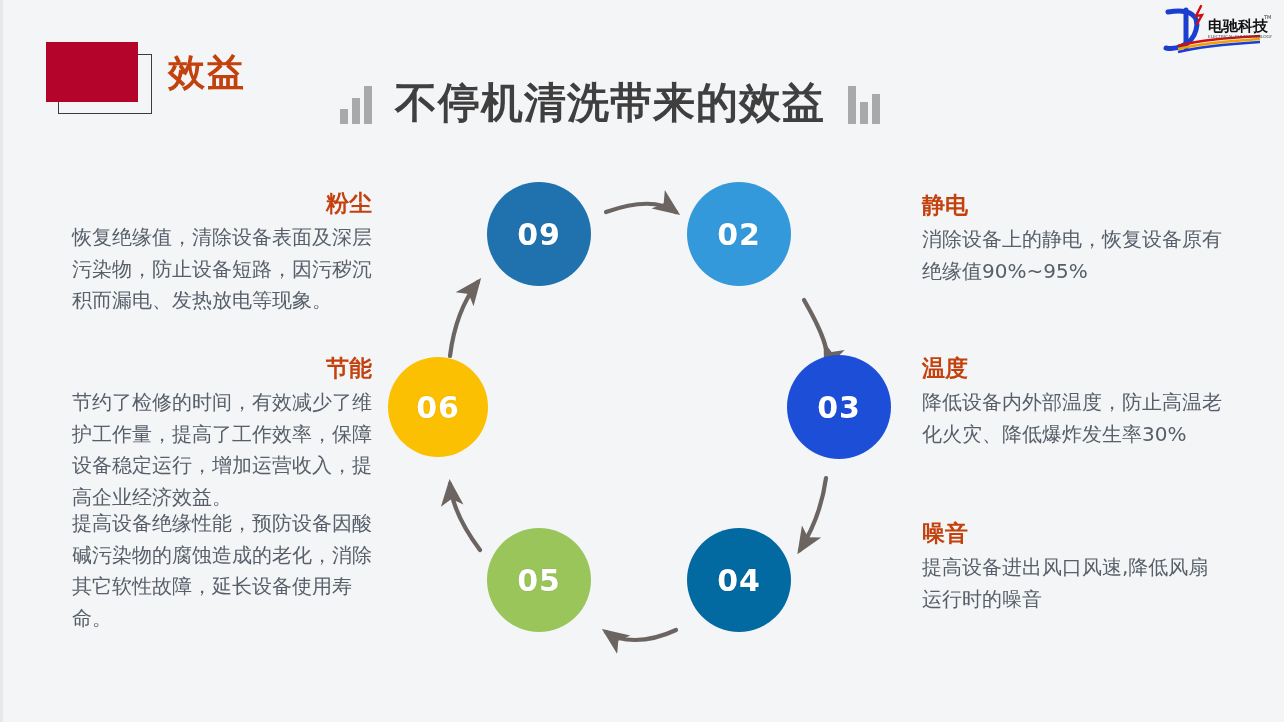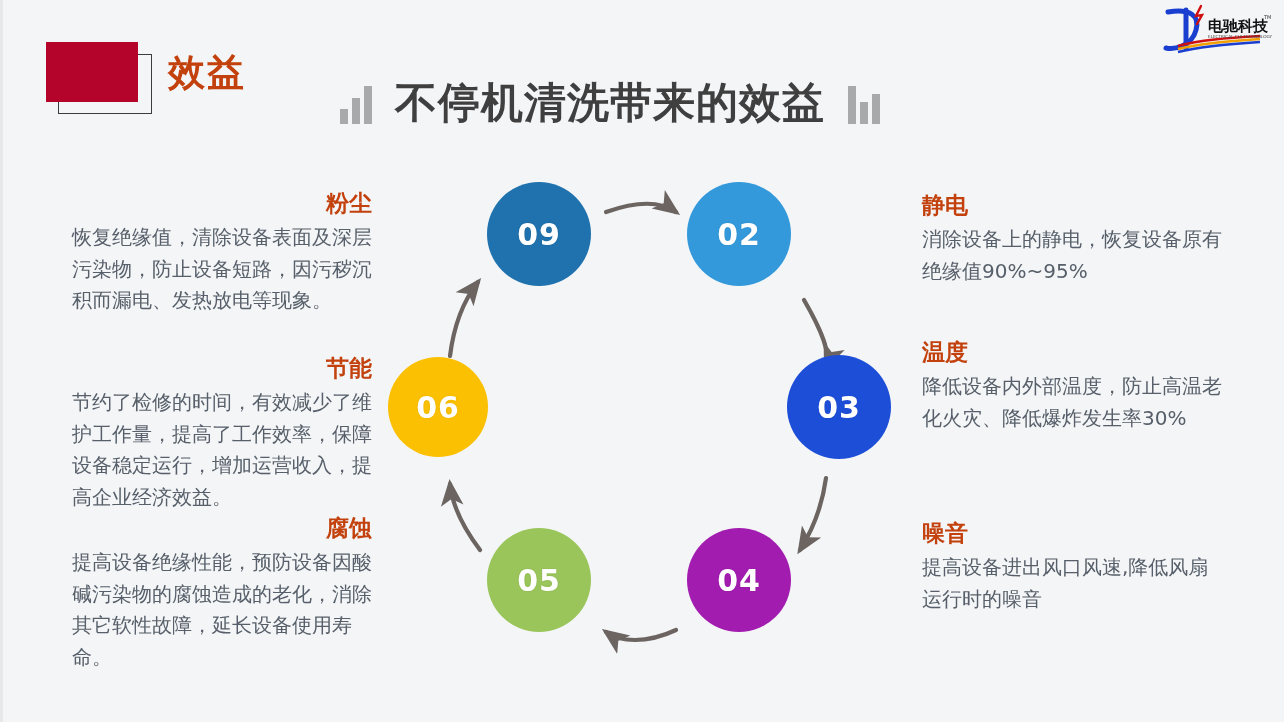--- a/index.html
+++ b/index.html
@@ -57,21 +57,21 @@
      font-family:"DejaVu Sans","Liberation Sans",sans-serif;}
   .block p{margin:0;font-size:20px;line-height:1.58;color:#57606a;
      font-family:"DejaVu Sans","Liberation Sans",sans-serif;}
   .block.left{text-align:left;}
   .block.left h3{text-align:right;}
 
   .b-dust{left:72px;top:183px;}
   .b-energy{left:72px;top:348px;}
   .b-corrosion{left:72px;top:508px;}
   .b-static{left:922px;top:185px;}
-  .b-temp{left:922px;top:332px;}
+  .b-temp{left:922px;top:348px;}
   .b-noise{left:922px;top:513px;}
 </style>
 </head>
 <body>
 
 <div class="slide">
 
   <div class="edge-rule"></div>
 
   <div class="badge-wrap">
@@ -121,37 +121,36 @@
         <path d="M456 318 C452 348, 440 374, 430 390"></path>
         <path d="M306 470 C276 484, 250 482, 236 472"></path>
         <path d="M110 390 C92 366, 82 344, 80 324"></path>
         <path d="M80 196 C84 164, 94 140, 108 122"></path>
       </g>
     </svg>
 
     <div class="circle c1" style="background: rgb(31, 114, 173);">09</div>
     <div class="circle c2" style="background: rgb(51, 153, 219);">02</div>
     <div class="circle c3" style="background: #1d4ed8;">03</div>
-    <div class="circle c4" style="background: #a21caf;">04</div>
+    <div class="circle c4" style="background: #0369a1;">04</div>
     <div class="circle c5" style="background: rgb(154, 197, 90);">05</div>
     <div class="circle c6" style="background: rgb(251, 192, 2);">06</div>
   </div>
 
   <div class="block left b-dust">
     <h3>粉尘</h3>
     <p>恢复绝缘值，清除设备表面及深层污染物，防止设备短路，因污秽沉积而漏电、发热放电等现象。</p>
   </div>
 
   <div class="block left b-energy">
     <h3>节能</h3>
     <p>节约了检修的时间，有效减少了维护工作量，提高了工作效率，保障设备稳定运行，增加运营收入，提高企业经济效益。</p>
   </div>
 
   <div class="block left b-corrosion">
-    <h3>腐蚀</h3>
     <p>提高设备绝缘性能，预防设备因酸碱污染物的腐蚀造成的老化，消除其它软性故障，延长设备使用寿命。</p>
   </div>
 
   <div class="block b-static">
     <h3>静电</h3>
     <p>消除设备上的静电，恢复设备原有绝缘值90%~95%</p>
   </div>
 
   <div class="block b-temp">
     <h3>温度</h3>

